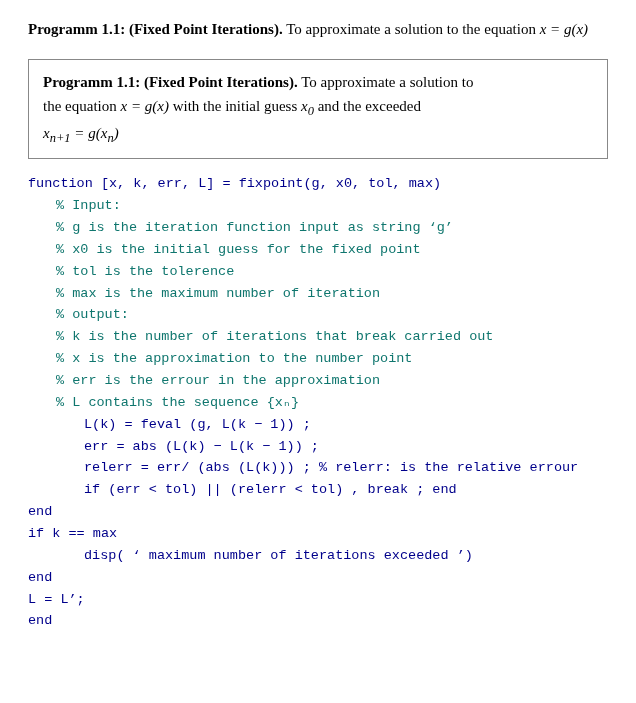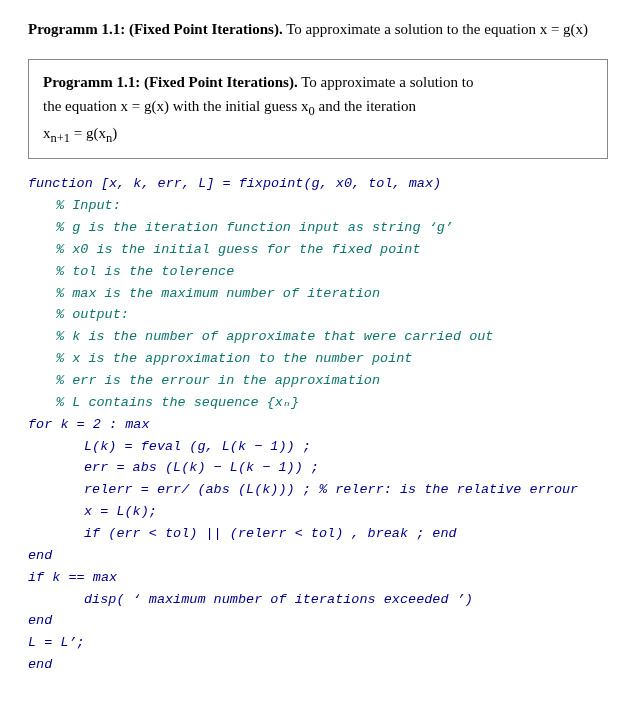--- a/index.html
+++ b/index.html
@@ -40,68 +40,65 @@
       font-family: "Courier New", Courier, monospace;
       font-size: 13.5px;
       color: #00008b;
       line-height: 1.62;
       margin-top: 4px;
     }
 
     .code-line {
       white-space: pre;
       display: block;
-      font-style: italic;
     }
 
     .indent1 { padding-left: 28px; }
     .indent2 { padding-left: 56px; }
 
     .comment { color: #0f766e; }
 
     
-    .math { font-family: "Times New Roman", serif; }
+    .math { font-style: italic; font-family: "Times New Roman", serif; }
   </style>
 </head>
 <body>
 
 <div class="intro-text">
   <span class="bold-label">Programm 1.1:</span>
   <span class="bold-label">(Fixed Point Iterations).</span>
   <span> To approximate a solution to the equation </span>
   <span class="math">x = g(x)</span>
 </div>
 
 <div class="boxed">
   <span class="bold-label">Programm 1.1:</span>
   <span class="bold-label">(Fixed Point Iterations).</span>
   <span> To approximate a solution to</span><br>
-  <span>the equation </span><span class="math">x = g(x)</span><span> with the initial guess </span><span class="math"><span>x</span><sub>0</sub></span><span> and the iteration</span><br>
+  <span>the equation </span><span class="math">x = g(x)</span><span> with the initial guess </span><span class="math"><span>x</span><sub>0</sub></span><span> and the exceeded</span><br>
   <span class="math"><span>x</span><sub>n+1</sub><span> = g(x</span><sub>n</sub><span>)</span></span>
 </div>
 
 <div class="code-section">
   <span class="code-line">function [x, k, err, L] = fixpoint(g, x0, tol, max)</span>
 
   <span class="code-line indent1 comment">% Input:</span>
   <span class="code-line indent1 comment">% g is the iteration function input as string ‘g’</span>
   <span class="code-line indent1 comment">% x0 is the initial guess for the fixed point</span>
   <span class="code-line indent1 comment">% tol is the tolerence</span>
   <span class="code-line indent1 comment">% max is the maximum number of iteration</span>
   <span class="code-line indent1 comment">% output:</span>
-  <span class="code-line indent1 comment">% k is the number of approximate that were carried out</span>
+  <span class="code-line indent1 comment">% k is the number of iterations that break carried out</span>
   <span class="code-line indent1 comment">% x is the approximation to the number point</span>
   <span class="code-line indent1 comment">% err is the errour in the approximation</span>
   <span class="code-line indent1 comment">% L contains the sequence {xₙ}</span>
 
-  <span class="code-line">for k = 2 : max</span>
   <span class="code-line indent2">L(k) = feval (g, L(k − 1)) ;</span>
   <span class="code-line indent2">err = abs (L(k) − L(k − 1)) ;</span>
   <span class="code-line indent2">relerr = err/ (abs (L(k))) ; % relerr: is the relative errour</span>
-  <span class="code-line indent2">x = L(k);</span>
   <span class="code-line indent2">if (err &lt; tol) || (relerr &lt; tol) , break ; end</span>
   <span class="code-line">end</span>
   <span class="code-line">if k == max</span>
   <span class="code-line indent2">disp( ‘ maximum number of iterations exceeded ’)</span>
   <span class="code-line">end</span>
   <span class="code-line">L = L’;</span>
   <span class="code-line">end</span>
 </div>
 
 </body></html>

